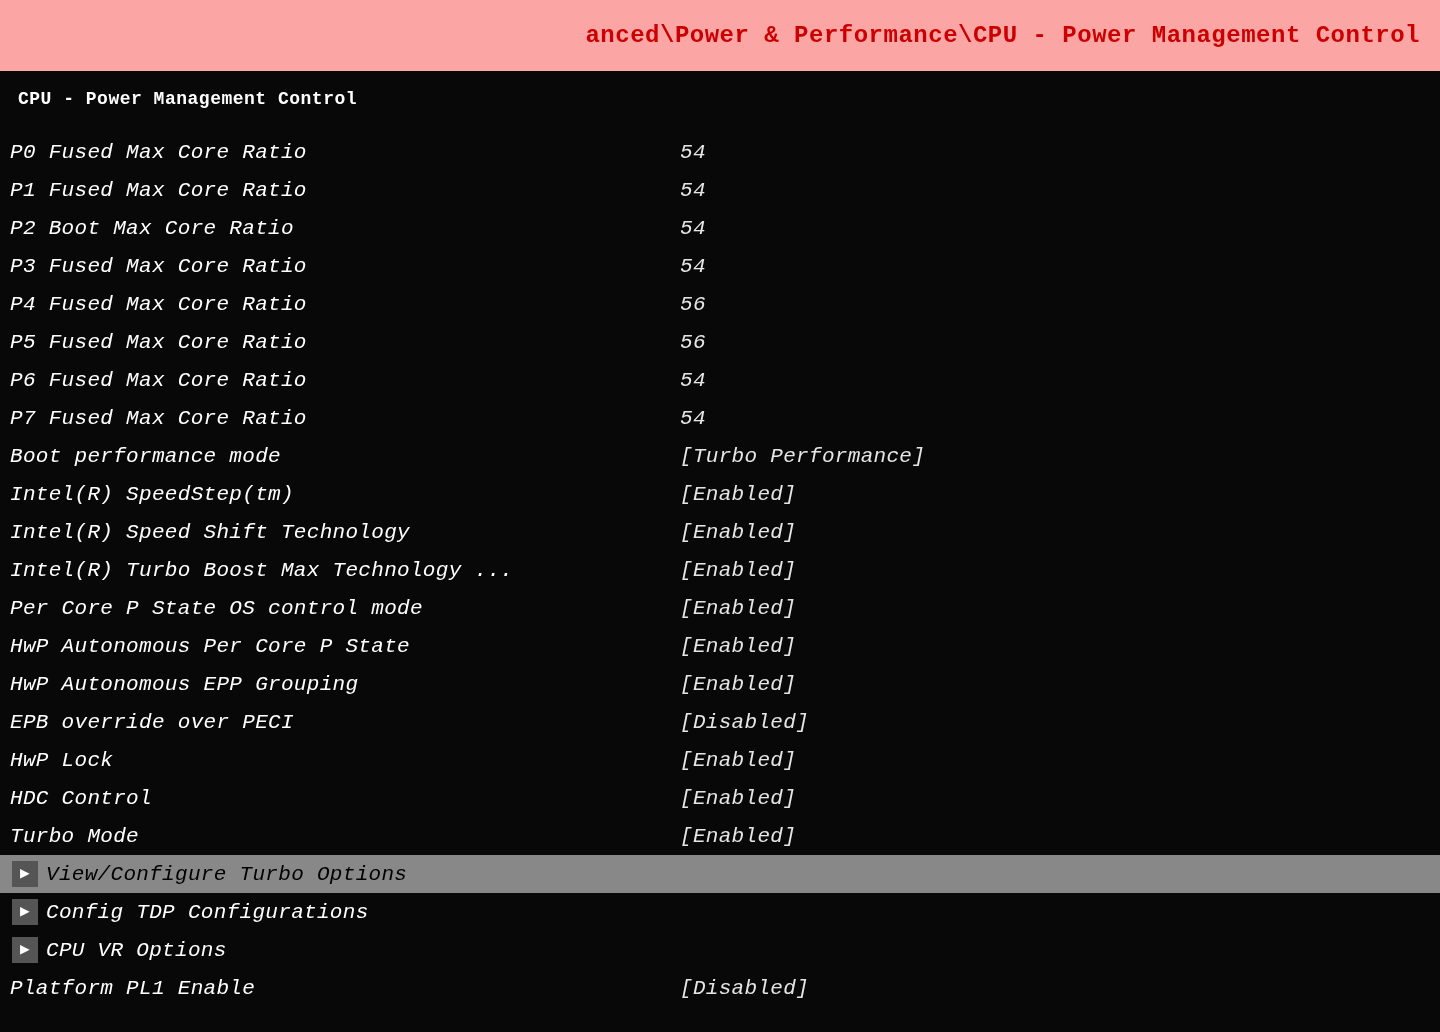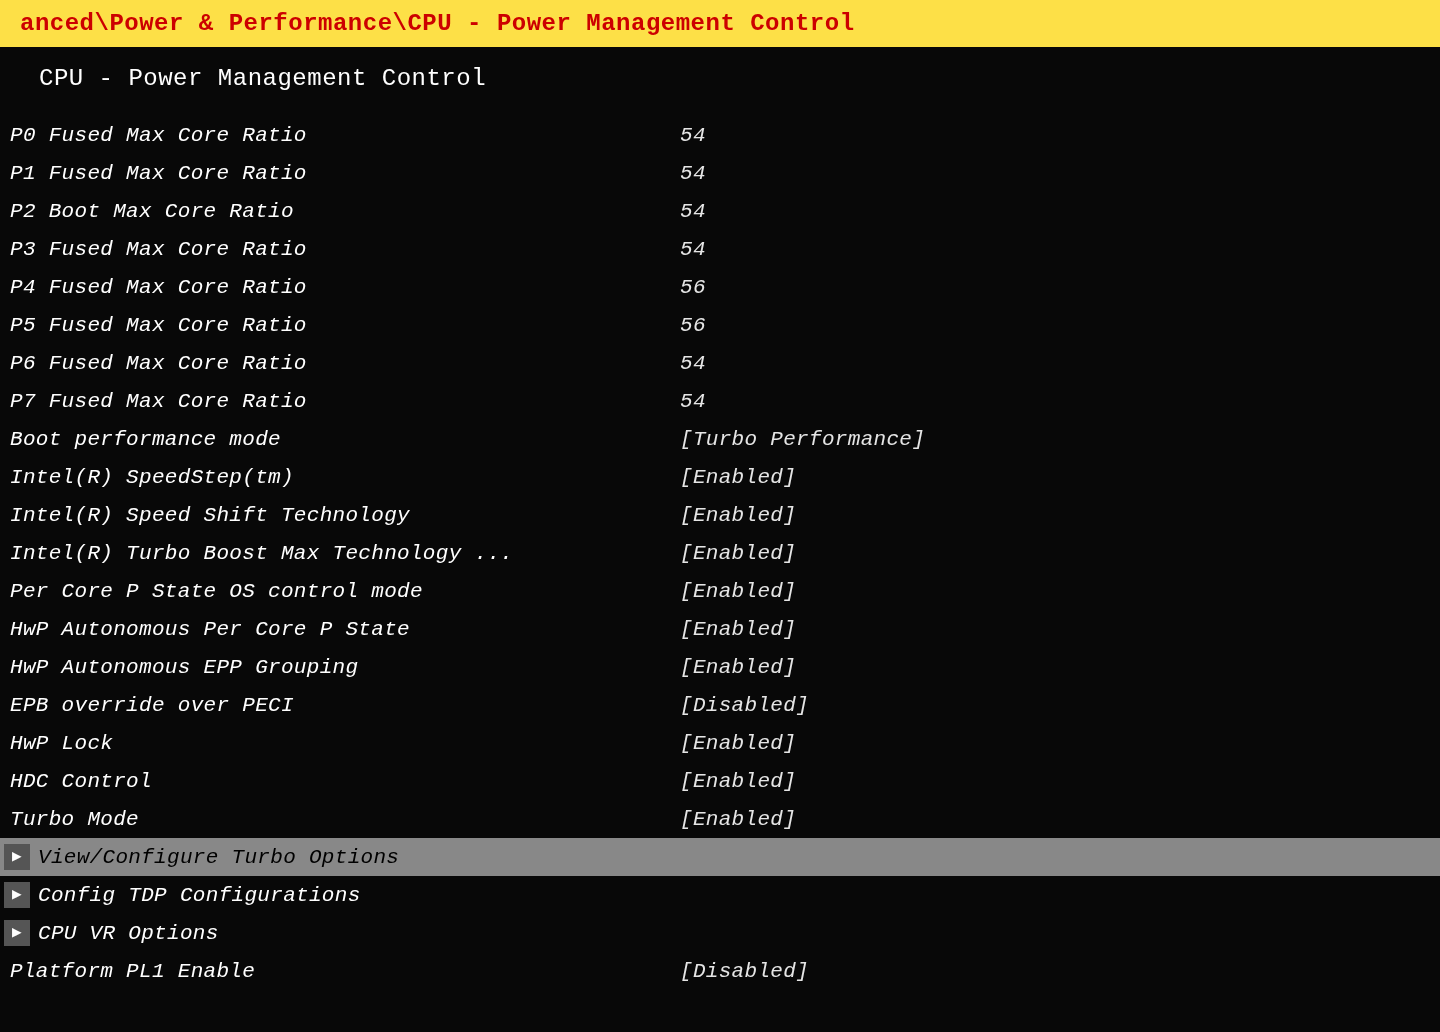--- a/index.html
+++ b/index.html
@@ -20,33 +20,34 @@
 
     .screen {
       width: 1440px;
       min-height: 1032px;
       background-color: #080808;
       padding: 0;
       position: relative;
     }
 
     .breadcrumb-bar {
-      background-color: #fde047;
-      padding: 10px 20px;
+      background-color: #fca5a5;
+      padding: 22px 20px;
       color: #cc0000;
       font-size: 24px;
       font-weight: bold;
       letter-spacing: 0.5px;
+      text-align: right;
     }
 
     .page-title {
       color: #ffffff;
-      font-size: 24px;
-      font-weight: normal;
-      padding: 18px 30px 24px 39px;
+      font-size: 18px;
+      font-weight: bold;
+      padding: 18px 30px 24px 18px;
       letter-spacing: 0.5px;
     }
 
     .settings-table {
       width: 100%;
       padding: 0 30px;
       border-collapse: collapse;
     }
 
     .settings-table tr {
@@ -87,21 +88,21 @@
       background-color: #555555;
       color: #ffffff;
       text-align: center;
       line-height: 26px;
       font-size: 16px;
       margin-right: 8px;
       vertical-align: middle;
     }
 
     .submenu-row td.label-cell {
-      padding-left: 4px;
+      padding-left: 12px;
     }
 
     .highlighted .arrow-icon {
       background-color: #333333;
       color: #ffffff;
     }
 
     tr.highlighted .arrow-icon {
       background-color: #555555;
       color: #ffffff;

